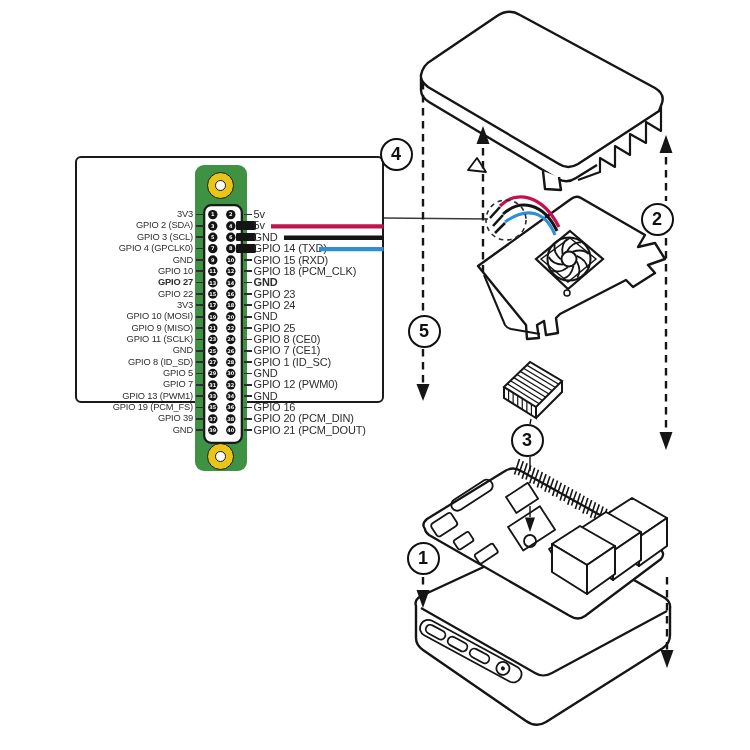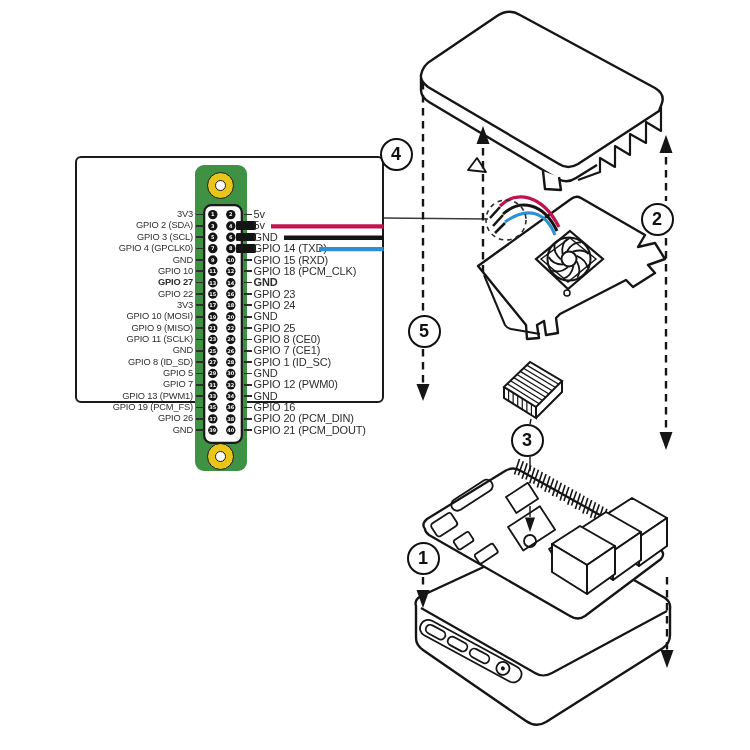--- a/index.html
+++ b/index.html
@@ -255,21 +255,21 @@
     <span class="lbl-right">GND</span>
   </div>
         <div class="gpio-row" style="top: 244.05px; padding-left: 38px;">
     <span class="lbl-left">GPIO 19 (PCM_FS)</span>
     <span class="dash dash-l"></span>
     <span class="dash dash-r"></span>
 
     <span class="lbl-right">GPIO 16</span>
   </div>
         <div class="gpio-row" style="top: 255.4px;">
-    <span class="lbl-left">GPIO 26</span>
+    <span class="lbl-left">GPIO 39</span>
     <span class="dash dash-l"></span>
     <span class="dash dash-r"></span>
 
     <span class="lbl-right">GPIO 20 (PCM_DIN)</span>
   </div>
         <div class="gpio-row" style="top: 266.75px;">
     <span class="lbl-left">GND</span>
     <span class="dash dash-l"></span>
     <span class="dash dash-r"></span>
 

